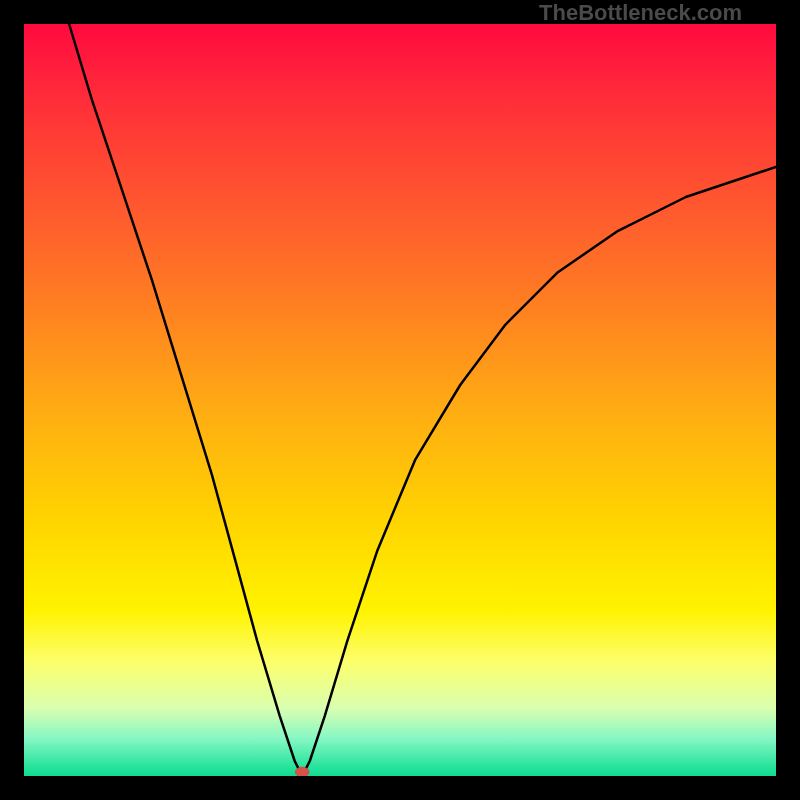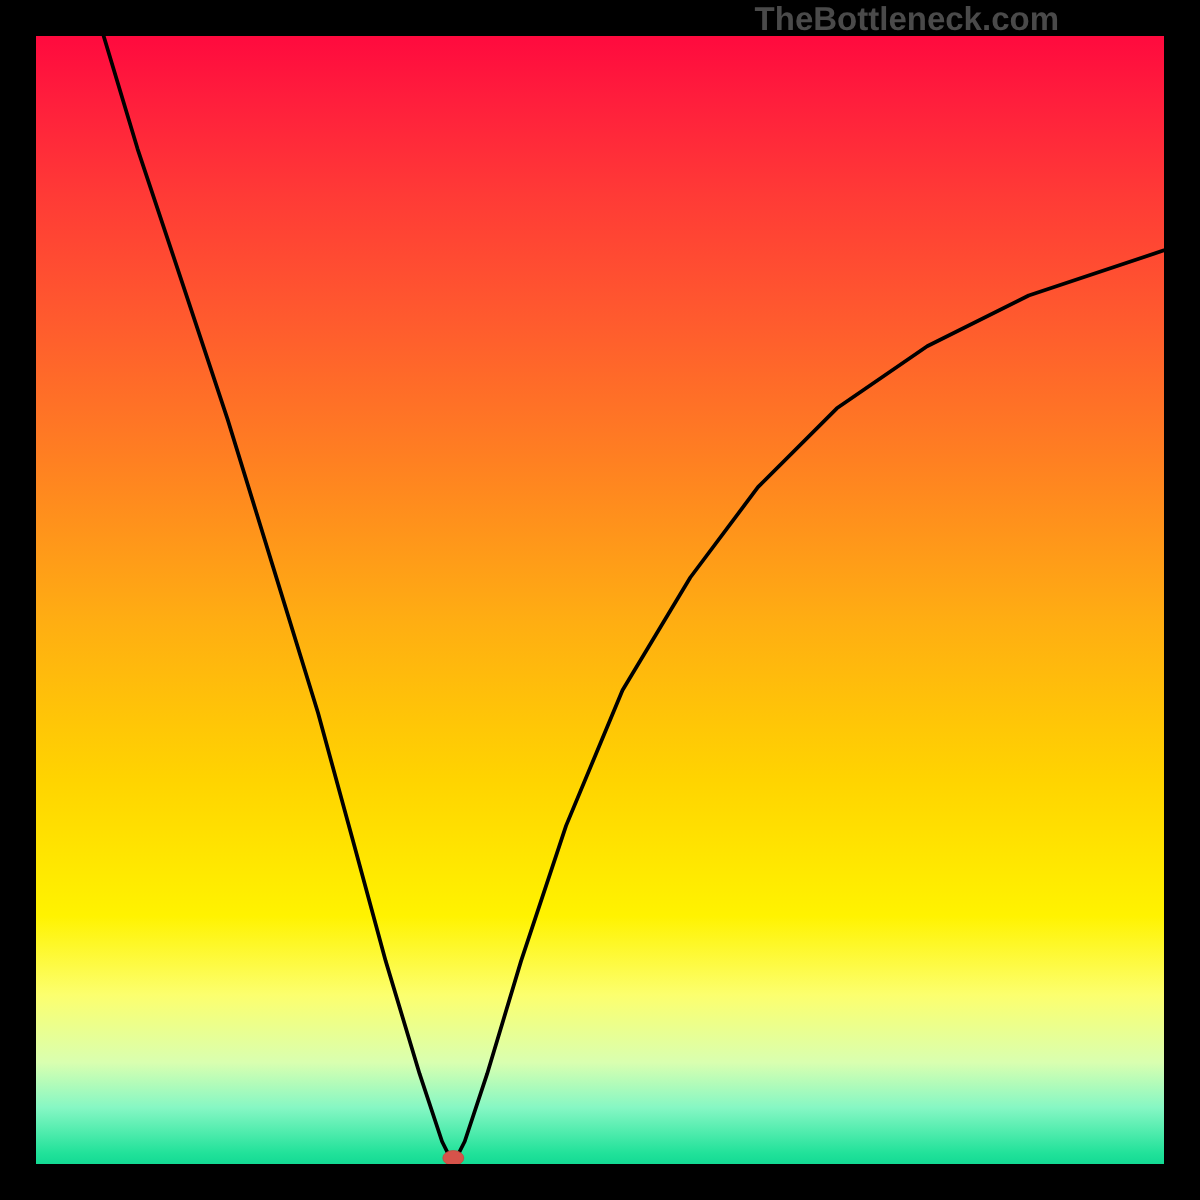--- a/index.html
+++ b/index.html
@@ -10,20 +10,21 @@
     background: #000;
     overflow: hidden;
   }
   .frame {
     position: absolute;
     left: 0;
     top: 0;
     width: 712px;
     height: 800px;
     background: #000;
+    padding-left: 36px;
   }
   .plot-area {
     position: absolute;
     left: 24px;
     top: 24px;
     width: 752px;
     height: 752px;
     background: linear-gradient(to bottom,
       #ff0a3e 0%,
       #ff1f3c 6%,

